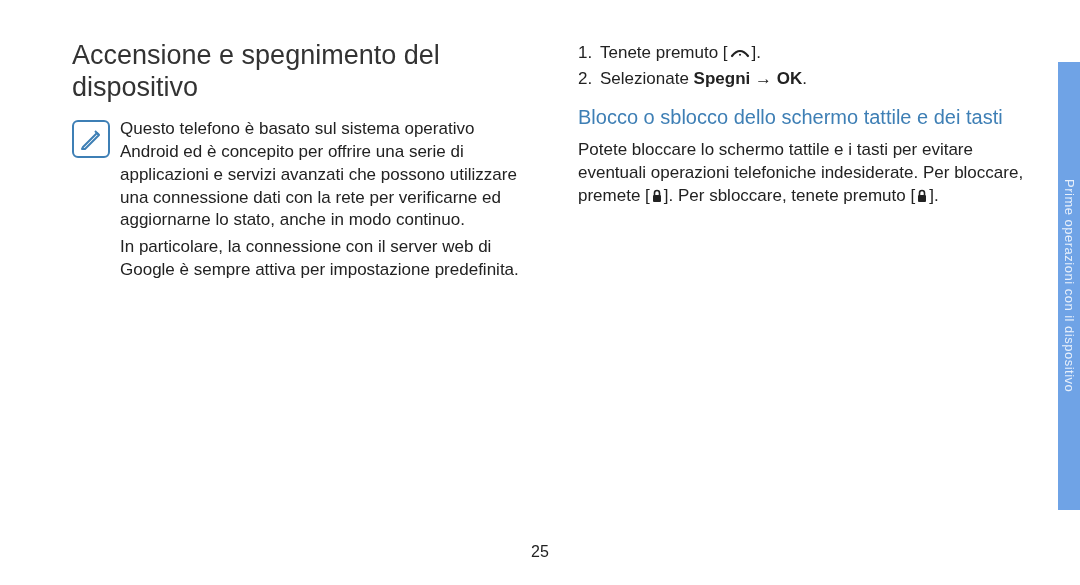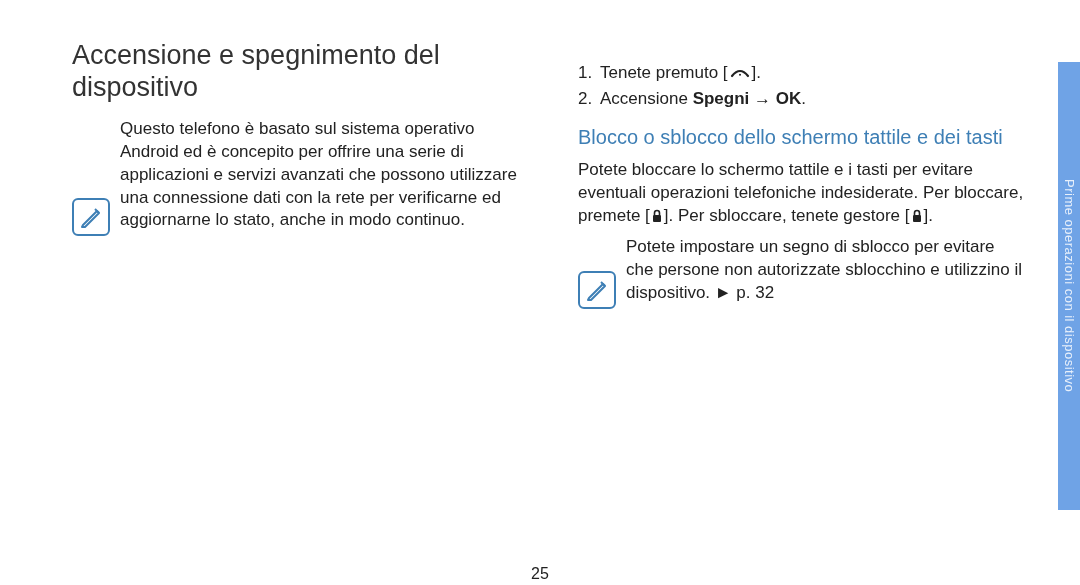--- a/index.html
+++ b/index.html
@@ -46,40 +46,40 @@
       justify-content: center;
       vertical-align: middle;
       font-size: 15px;
       line-height: 1;
       padding: 0 1px;
     }
     ol {
       list-style: none;
       counter-reset: li;
       padding: 0;
-      margin-top: 20px;
+      margin-top: 0;
     }
     ol li {
       counter-increment: li;
       font-size: 17px;
       line-height: 1.55;
       padding-left: 22px;
       position: relative;
     }
     ol li::before {
       content: counter(li) ".";
       position: absolute;
       left: 0;
     }
     b { font-weight: 700; }
     .note-row {
       display: flex;
       gap: 10px;
       margin-top: 8px;
-      align-items: flex-end;
+      align-items: flex-start;
     }
     .note-icon {
       width: 38px; height: 38px;
       border: 2px solid #3e7fb5;
       border-radius: 6px;
       flex: 0 0 38px;
       display: flex;
       align-items: center;
       justify-content: center;
       color: #3e7fb5;
@@ -111,21 +111,21 @@
     }
     .side-tab-text {
       writing-mode: vertical-rl;
       color: #e8f0fb;
       font-size: 13px;
       letter-spacing: 0.5px;
       white-space: nowrap;
     }
     .page-num {
       position: absolute;
-      bottom: 2px;
+      bottom: 24px;
       left: 50%;
       transform: translateX(-50%);
       font-size: 16px;
       color: #222;
     }
     .arrow { font-family: inherit; }
   </style>
 </head>
 <body>
 
@@ -134,65 +134,55 @@
     <h1>Accensione e spegnimento del dispositivo</h1>
     <div class="note-row">
       <div class="note-icon">
         <svg width="24" height="24" viewBox="0 0 24 24">
             <path d="M4 20 L18 6 L20 8 L6 22 L3 22 Z" fill="none" stroke="#3e7fb5" stroke-width="2" stroke-linejoin="round"></path>
             <path d="M16 4 L20 8" stroke="#3e7fb5" stroke-width="2"></path>
           </svg>
       </div>
       <div class="note-text">
         <p>Questo telefono è basato sul sistema operativo Android ed è concepito per offrire una serie di applicazioni e servizi avanzati che possono utilizzare una connessione dati con la rete per verificarne ed aggiornarne lo stato, anche in modo continuo.</p>
+        <p>In particolare, la connessione con il server web di Google è sempre attiva per impostazione predefinita.</p>
       </div>
     </div>
   </div>
 
   <div class="col col-right">
     <ol>
       <li>
         <span>Tenete premuto [</span><span class="inline-icon">
             <svg width="22" height="12" viewBox="0 0 22 12">
               <path d="M3 8 Q11 -2 19 8" stroke="#222" stroke-width="2.2" fill="none" stroke-linecap="round"></path>
               <circle cx="11" cy="6.8" r="1" fill="#222"></circle>
             </svg>
           </span><span>].</span>
       </li>
       <li>
-        <span>Accensione </span><b>Spegni</b><span class="arrow"> → </span><b>OK</b><span>.</span>
+        <span>Selezionate </span><b>Spegni</b><span class="arrow"> → </span><b>OK</b><span>.</span>
       </li>
     </ol>
 
     <h2>Blocco o sblocco dello schermo tattile e dei tasti</h2>
     <p>
       <span>Potete bloccare lo schermo tattile e i tasti per evitare eventuali operazioni telefoniche indesiderate. Per bloccare, premete [</span><span class="inline-icon">
           <svg width="12" height="14" viewBox="0 0 12 14">
             <rect x="2" y="6" width="8" height="7" rx="1" fill="#222"></rect>
             <path d="M3.5 6 V4 a2.5 2.5 0 0 1 5 0 V6" fill="none" stroke="#222" stroke-width="1.6"></path>
           </svg>
-        </span><span>]. Per sbloccare, tenete gestore [</span><span class="inline-icon">
+        </span><span>]. Per sbloccare, tenete premuto [</span><span class="inline-icon">
           <svg width="12" height="14" viewBox="0 0 12 14">
             <rect x="2" y="6" width="8" height="7" rx="1" fill="#222"></rect>
             <path d="M3.5 6 V4 a2.5 2.5 0 0 1 5 0 V6" fill="none" stroke="#222" stroke-width="1.6"></path>
           </svg>
         </span><span>].</span>
     </p>
 
-    <div class="note-row">
-      <div class="note-icon">
-        <svg width="24" height="24" viewBox="0 0 24 24">
-            <path d="M4 20 L18 6 L20 8 L6 22 L3 22 Z" fill="none" stroke="#3e7fb5" stroke-width="2" stroke-linejoin="round"></path>
-            <path d="M16 4 L20 8" stroke="#3e7fb5" stroke-width="2"></path>
-          </svg>
-      </div>
-      <div class="note-text">
-        <p>Potete impostare un segno di sblocco per evitare che persone non autorizzate sblocchino e utilizzino il dispositivo. ► p. 32</p>
-      </div>
-    </div>
   </div>
 </div>
 
 <div class="side-tab">
   <div class="side-tab-inner">
     <div class="side-tab-text">Prime operazioni con il dispositivo</div>
   </div>
 </div>
 
 <div class="page-num">25</div>

